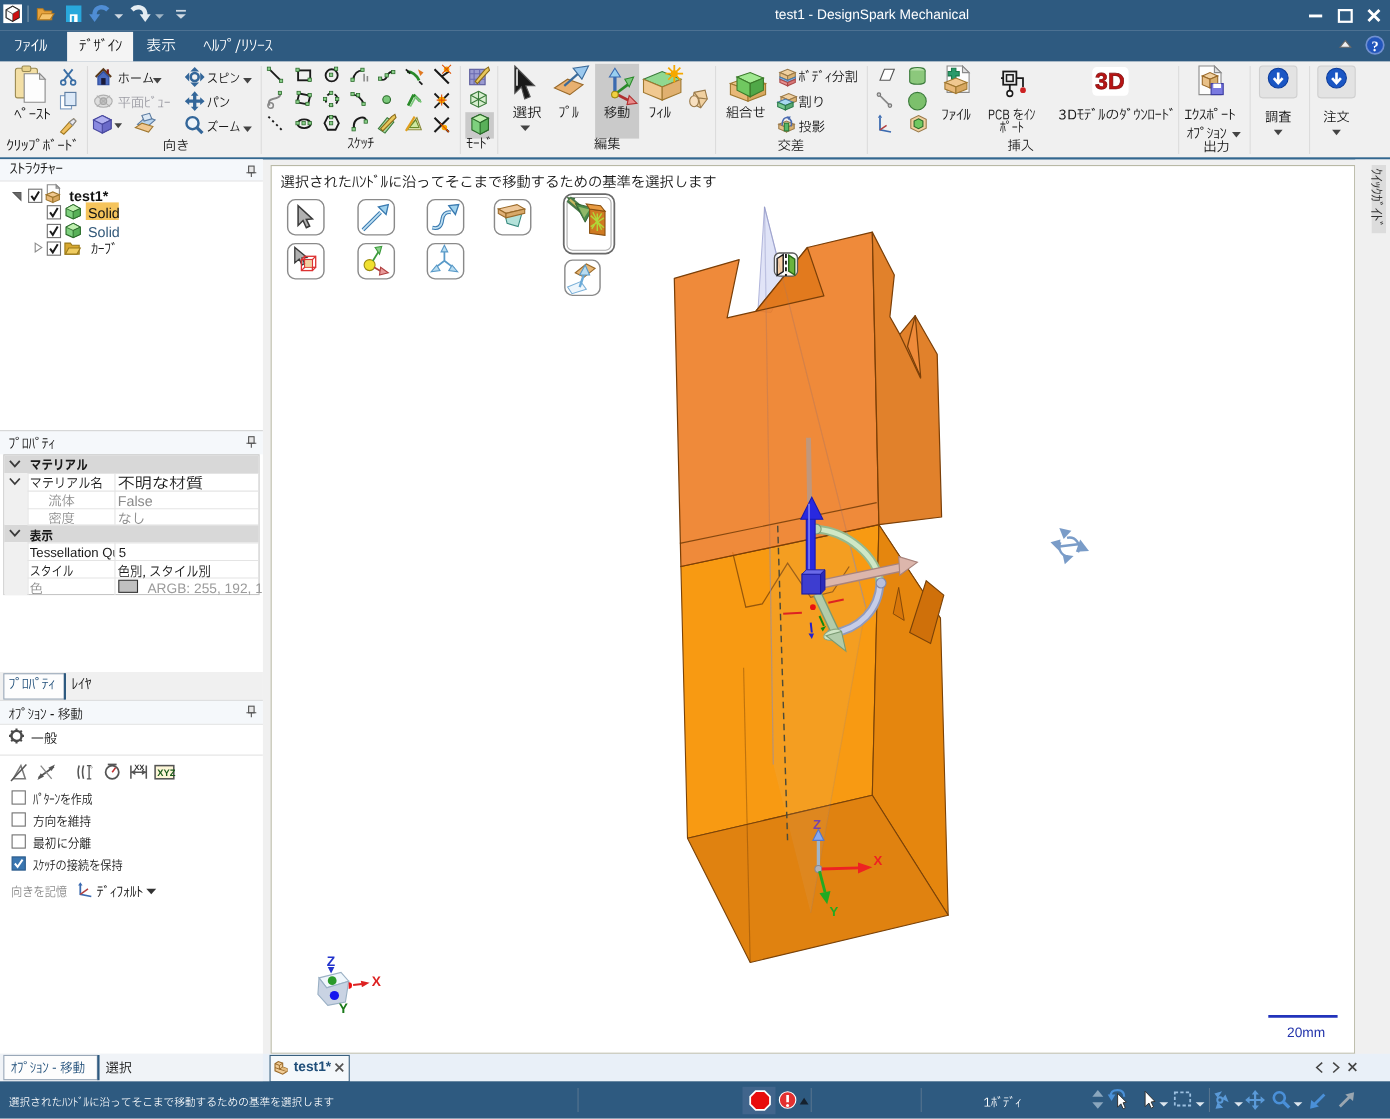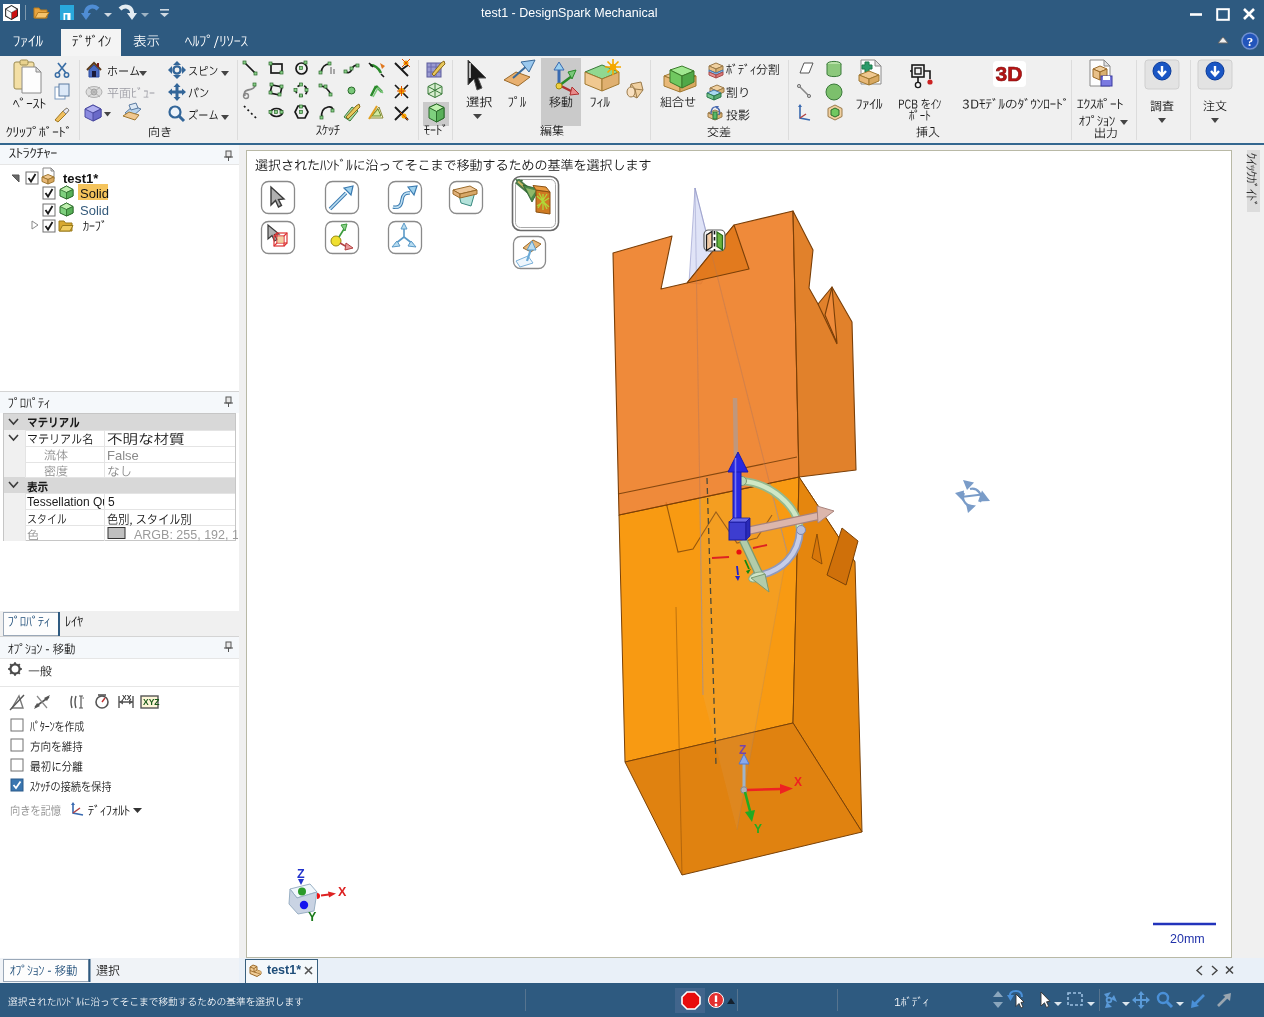--- a/index.html
+++ b/index.html
@@ -731,21 +731,21 @@
     </g>
 <circle cx="1163" cy="998" r="5" fill="none" stroke="#4a90d8" stroke-width="2.4"></circle>
     <path d="M1167 1002 L1172 1007" stroke="#4a90d8" stroke-width="3"></path>
 <polygon points="1176,1002 1184,1002 1180,1006" fill="#dce6ee"></polygon>
 <path d="M1193 1006 L1204 995" stroke="#4a90d8" stroke-width="2.6"></path>
     <polygon points="1191,1008 1192,1000 1199,1006" fill="#4a90d8"></polygon>
 <path d="M1218 1006 L1229 995" stroke="#9aa6b0" stroke-width="2.6"></path>
     <polygon points="1231,993 1230,1001 1223,995" fill="#9aa6b0"></polygon>
   </svg>
 
-<div class="lat" style="left:481px;top:6px;width:400px;text-align:left;color:#fff;font-size:12.5px;z-index:10;">test1 - DesignSpark Mechanical</div>
+<div class="lat" style="left:481px;top:6px;width:400px;text-align:right;color:#fff;font-size:12.5px;z-index:10;">test1 - DesignSpark Mechanical</div>
 <div class="lat" style="left:63px;top:171px;font-size:13px;font-weight:bold;color:#111;z-index:10;">test1*</div>
 <div class="lat" style="left:80px;top:186px;font-size:13px;color:#111;z-index:10;">Solid</div>
 <div class="lat" style="left:80px;top:203px;font-size:13px;color:#33597a;z-index:10;">Solid</div>
 <div class="lat" style="left:27px;top:495px;width:77px;overflow:hidden;font-size:12px;color:#1a1a1a;z-index:10;">Tessellation Qua</div>
 <div class="lat" style="left:108px;top:495px;font-size:12px;color:#1a1a1a;z-index:10;">5</div>
 <div class="lat" style="left:107px;top:448px;font-size:13px;color:#8a8a8a;z-index:10;text-align:center;">False</div>
 <div class="lat" style="left:134px;top:528px;width:104px;overflow:hidden;font-size:12.5px;color:#9a9a9a;z-index:10;">ARGB: 255, 192, 192</div>
 <div class="lat" style="left:267px;top:963px;font-size:12.5px;font-weight:bold;color:#1f4e79;z-index:10;">test1*</div>
 
 <svg style="position:absolute;left:0;top:0;z-index:50;pointer-events:none;" width="1264" height="1017" viewBox="0 0 1264 1017">

